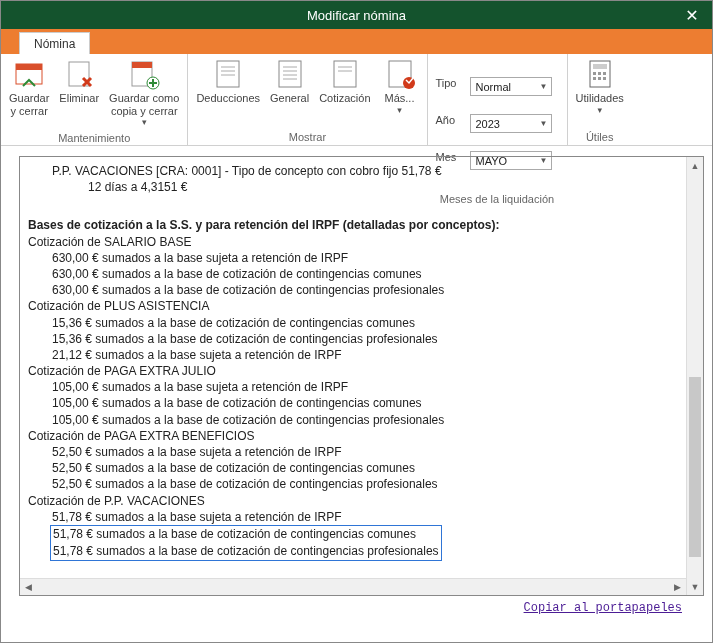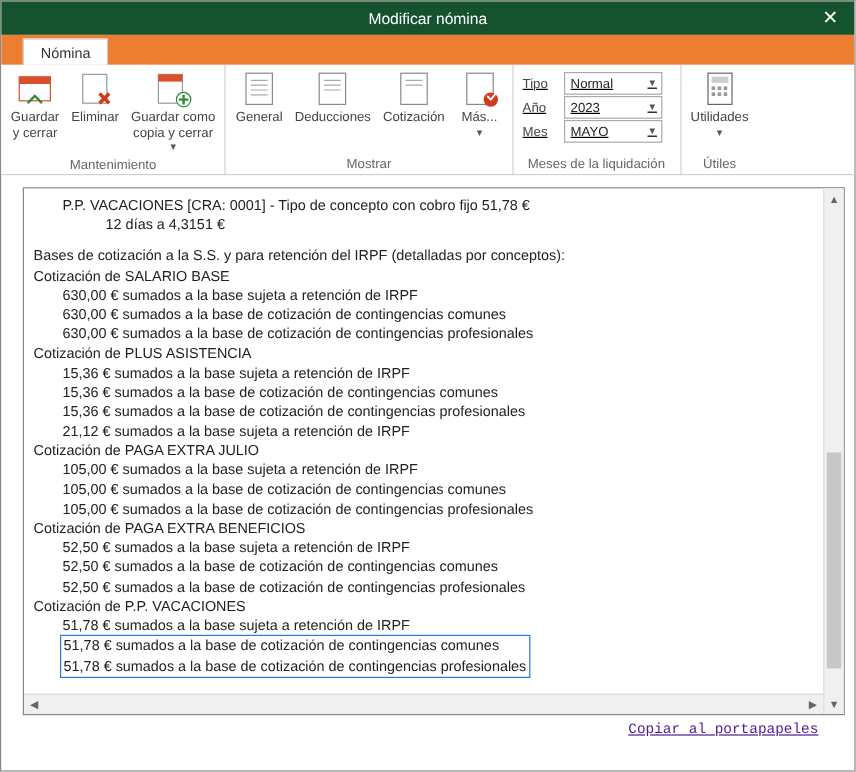--- a/index.html
+++ b/index.html
@@ -95,24 +95,23 @@
   }
   .rbtn .ricon {
     width: 32px;
     height: 32px;
     margin-bottom: 2px;
     display:flex;align-items:center;justify-content:center;
   }
   .rbtn small.caret { font-size: 9px; color:#555; display:block; }
   .fieldrow {
     display: flex;
-    align-items: center;
+    align-items: flex-start;
     gap: 4px;
-    margin: 1px 2px;
-    text-decoration: underline;
+    margin: 18px 2px;
   }
   .fieldrow label { font-size: 11px; color:#444; width: 30px; }
   .combo {
     border: 1px solid #aaa;
     background: #fff;
     height: 19px;
     width: 82px;
     display: flex;
     align-items: center;
     justify-content: space-between;
@@ -138,21 +137,21 @@
     position: relative;
   }
   .doc-body {
     padding: 6px 8px 8px 8px;
     font-size: 12px;
     color: #222;
     line-height: 1.35;
   }
   .ind1 { padding-left: 24px; }
   .ind2 { padding-left: 60px; }
-  .bold { font-weight: 400; }
+  .bold { font-weight: 700; margin-top: 12px; }
   .hl {
     border: 1px solid #2f75d6;
     padding: 0 2px;
     margin-left: 22px;
     display:inline-block;
     line-height:1.4;
   }
   .vscroll {
     width: 17px;
     background: #f0f0f0;
@@ -250,35 +249,35 @@
 
   <div class="ribbon-group">
     <div class="items">
       <div class="rbtn">
         <span class="ricon">
             <svg width="32" height="32">
               <rect x="5" y="3" width="22" height="26" fill="#fff" stroke="#888"></rect>
               <line x1="9" y1="9" x2="23" y2="9" stroke="#aaa"></line>
               <line x1="9" y1="13" x2="23" y2="13" stroke="#aaa"></line>
               <line x1="9" y1="17" x2="23" y2="17" stroke="#aaa"></line>
-              <line x1="9" y1="21" x2="23" y2="21" stroke="#aaa"></line>
             </svg>
           </span>
-        <span>General</span>
+        <span>Deducciones</span>
       </div>
       <div class="rbtn">
         <span class="ricon">
             <svg width="32" height="32">
               <rect x="5" y="3" width="22" height="26" fill="#fff" stroke="#888"></rect>
               <line x1="9" y1="9" x2="23" y2="9" stroke="#aaa"></line>
               <line x1="9" y1="13" x2="23" y2="13" stroke="#aaa"></line>
               <line x1="9" y1="17" x2="23" y2="17" stroke="#aaa"></line>
+              <line x1="9" y1="21" x2="23" y2="21" stroke="#aaa"></line>
             </svg>
           </span>
-        <span>Deducciones</span>
+        <span>General</span>
       </div>
       <div class="rbtn">
         <span class="ricon">
             <svg width="32" height="32">
               <rect x="5" y="3" width="22" height="26" fill="#fff" stroke="#888"></rect>
               <line x1="9" y1="9" x2="23" y2="9" stroke="#aaa"></line>
               <line x1="9" y1="13" x2="23" y2="13" stroke="#aaa"></line>
             </svg>
           </span>
         <span>Cotización</span>
@@ -355,21 +354,20 @@
       <div class="doc-body">
         <div class="ind1">P.P. VACACIONES [CRA: 0001] - Tipo de concepto con cobro fijo 51,78 €</div>
         <div class="ind2">12 días a 4,3151 €</div>
         <div style="height:10px"></div>
         <div class="bold">Bases de cotización a la S.S. y para retención del IRPF (detalladas por conceptos):</div>
         <div>Cotización de SALARIO BASE</div>
         <div class="ind1">630,00 € sumados a la base sujeta a retención de IRPF</div>
         <div class="ind1">630,00 € sumados a la base de cotización de contingencias comunes</div>
         <div class="ind1">630,00 € sumados a la base de cotización de contingencias profesionales</div>
         <div>Cotización de PLUS ASISTENCIA</div>
-        <div class="ind1">15,36 € sumados a la base sujeta a retención de IRPF</div>
         <div class="ind1">15,36 € sumados a la base de cotización de contingencias comunes</div>
         <div class="ind1">15,36 € sumados a la base de cotización de contingencias profesionales</div>
         <div class="ind1">21,12 € sumados a la base sujeta a retención de IRPF</div>
         <div>Cotización de PAGA EXTRA JULIO</div>
         <div class="ind1">105,00 € sumados a la base sujeta a retención de IRPF</div>
         <div class="ind1">105,00 € sumados a la base de cotización de contingencias comunes</div>
         <div class="ind1">105,00 € sumados a la base de cotización de contingencias profesionales</div>
         <div>Cotización de PAGA EXTRA BENEFICIOS</div>
         <div class="ind1">52,50 € sumados a la base sujeta a retención de IRPF</div>
         <div class="ind1">52,50 € sumados a la base de cotización de contingencias comunes</div>

